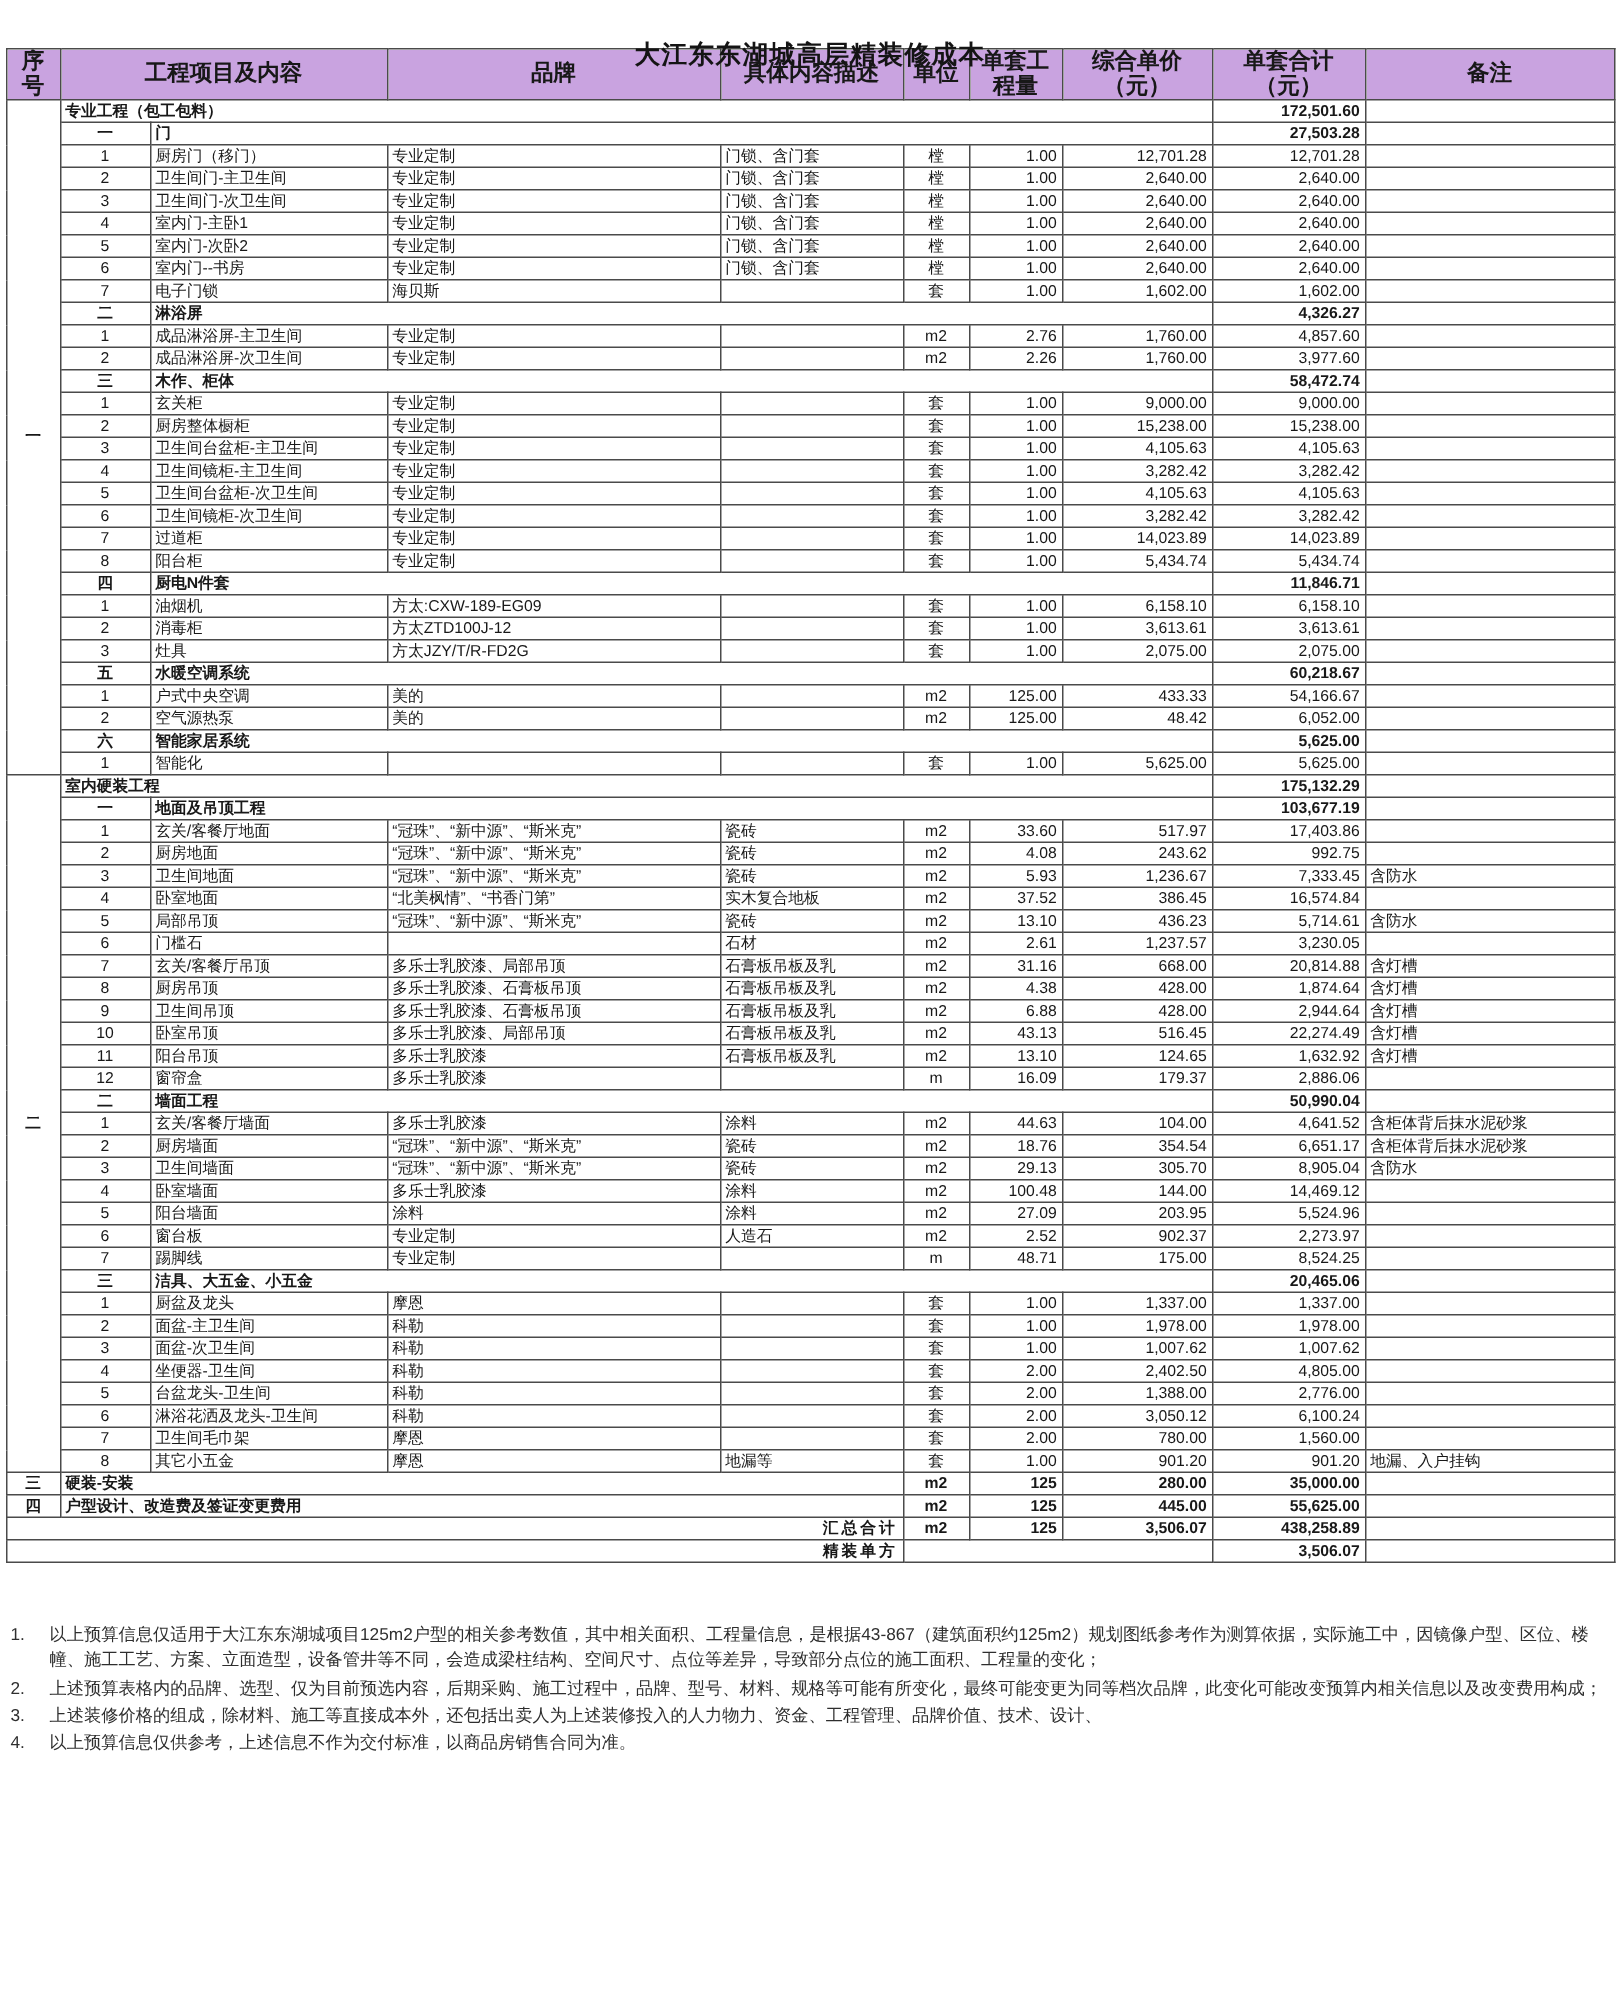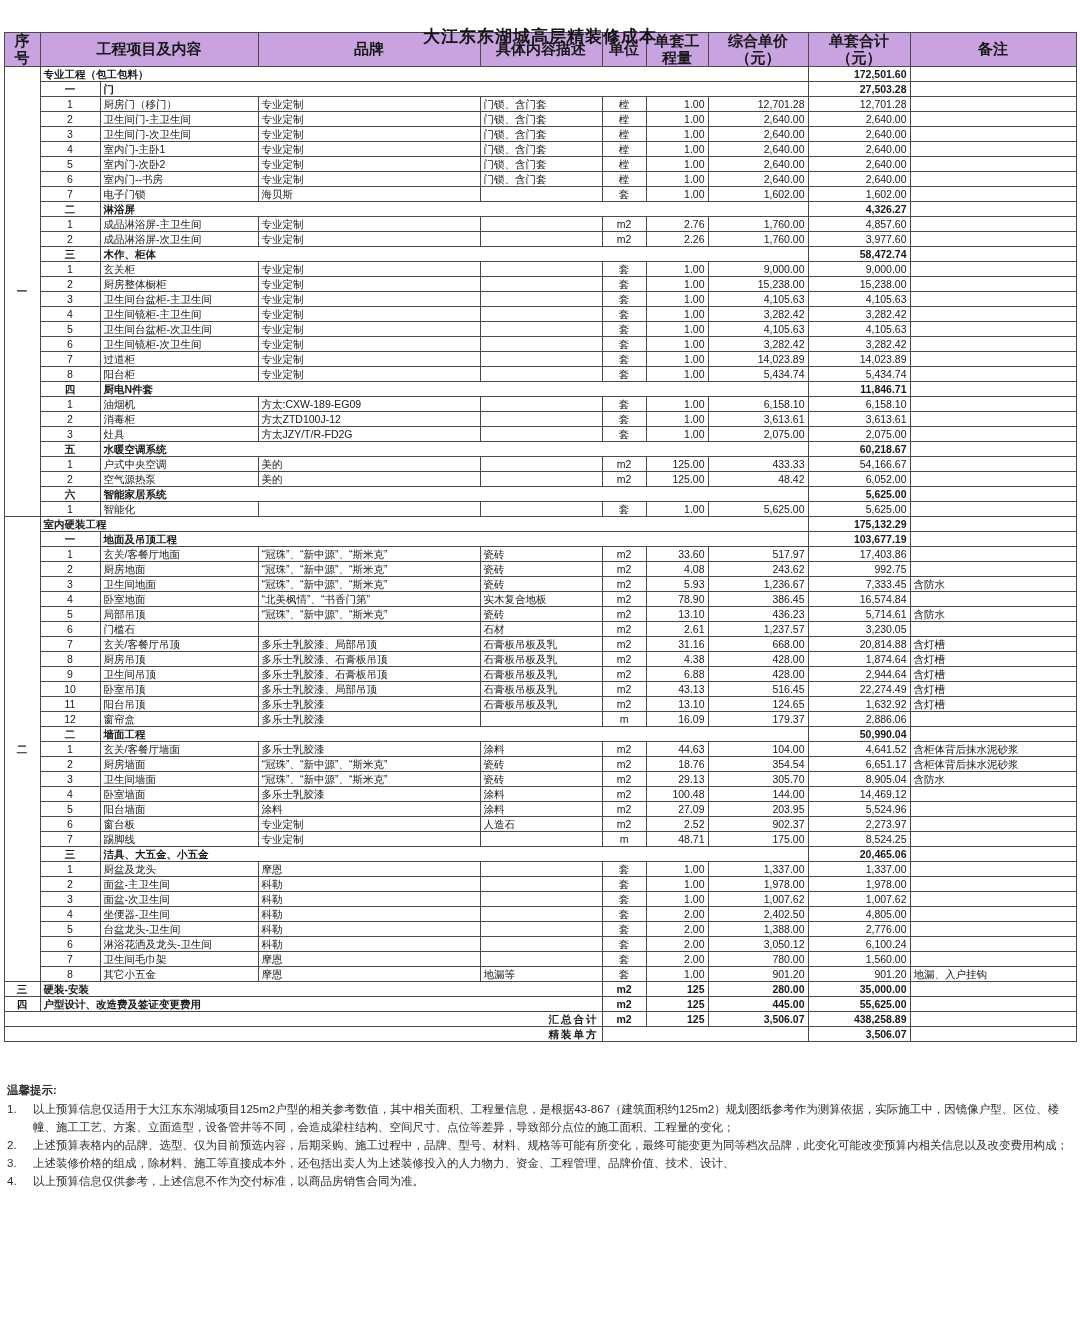--- a/index.html
+++ b/index.html
@@ -428,21 +428,21 @@
         <td class="r">1,236.67</td>
         <td class="r">7,333.45</td>
         <td>含防水</td>
       </tr>
       <tr>
         <td class="c">4</td>
         <td>卧室地面</td>
         <td>“北美枫情”、“书香门第”</td>
         <td>实木复合地板</td>
         <td class="c">m2</td>
-        <td class="r">78.90</td>
+        <td class="r">37.52</td>
         <td class="r">386.45</td>
         <td class="r">16,574.84</td>
         <td></td>
       </tr>
       <tr>
         <td class="c">5</td>
         <td>局部吊顶</td>
         <td>“冠珠”、“新中源”、“斯米克”</td>
         <td>瓷砖</td>
         <td class="c">m2</td>
@@ -734,21 +734,20 @@
       <tr>
         <td class="red" colspan="5">精装单方</td>
         <td colspan="3"></td>
         <td class="b r">3,506.07</td>
         <td></td>
       </tr>
     </tbody>
 </table>
 
 <div class="notes">
-  <div class="notes-heading">温馨提示:</div>
   <div>
       <div class="note">
         <span class="note-no">1.</span>
         <span class="note-text">以上预算信息仅适用于大江东东湖城项目125m2户型的相关参考数值，其中相关面积、工程量信息，是根据43-867（建筑面积约125m2）规划图纸参考作为测算依据，实际施工中，因镜像户型、区位、楼幢、施工工艺、方案、立面造型，设备管井等不同，会造成梁柱结构、空间尺寸、点位等差异，导致部分点位的施工面积、工程量的变化；</span>
       </div>
       <div class="note">
         <span class="note-no">2.</span>
         <span class="note-text">上述预算表格内的品牌、选型、仅为目前预选内容，后期采购、施工过程中，品牌、型号、材料、规格等可能有所变化，最终可能变更为同等档次品牌，此变化可能改变预算内相关信息以及改变费用构成；</span>
       </div>
       <div class="note">

